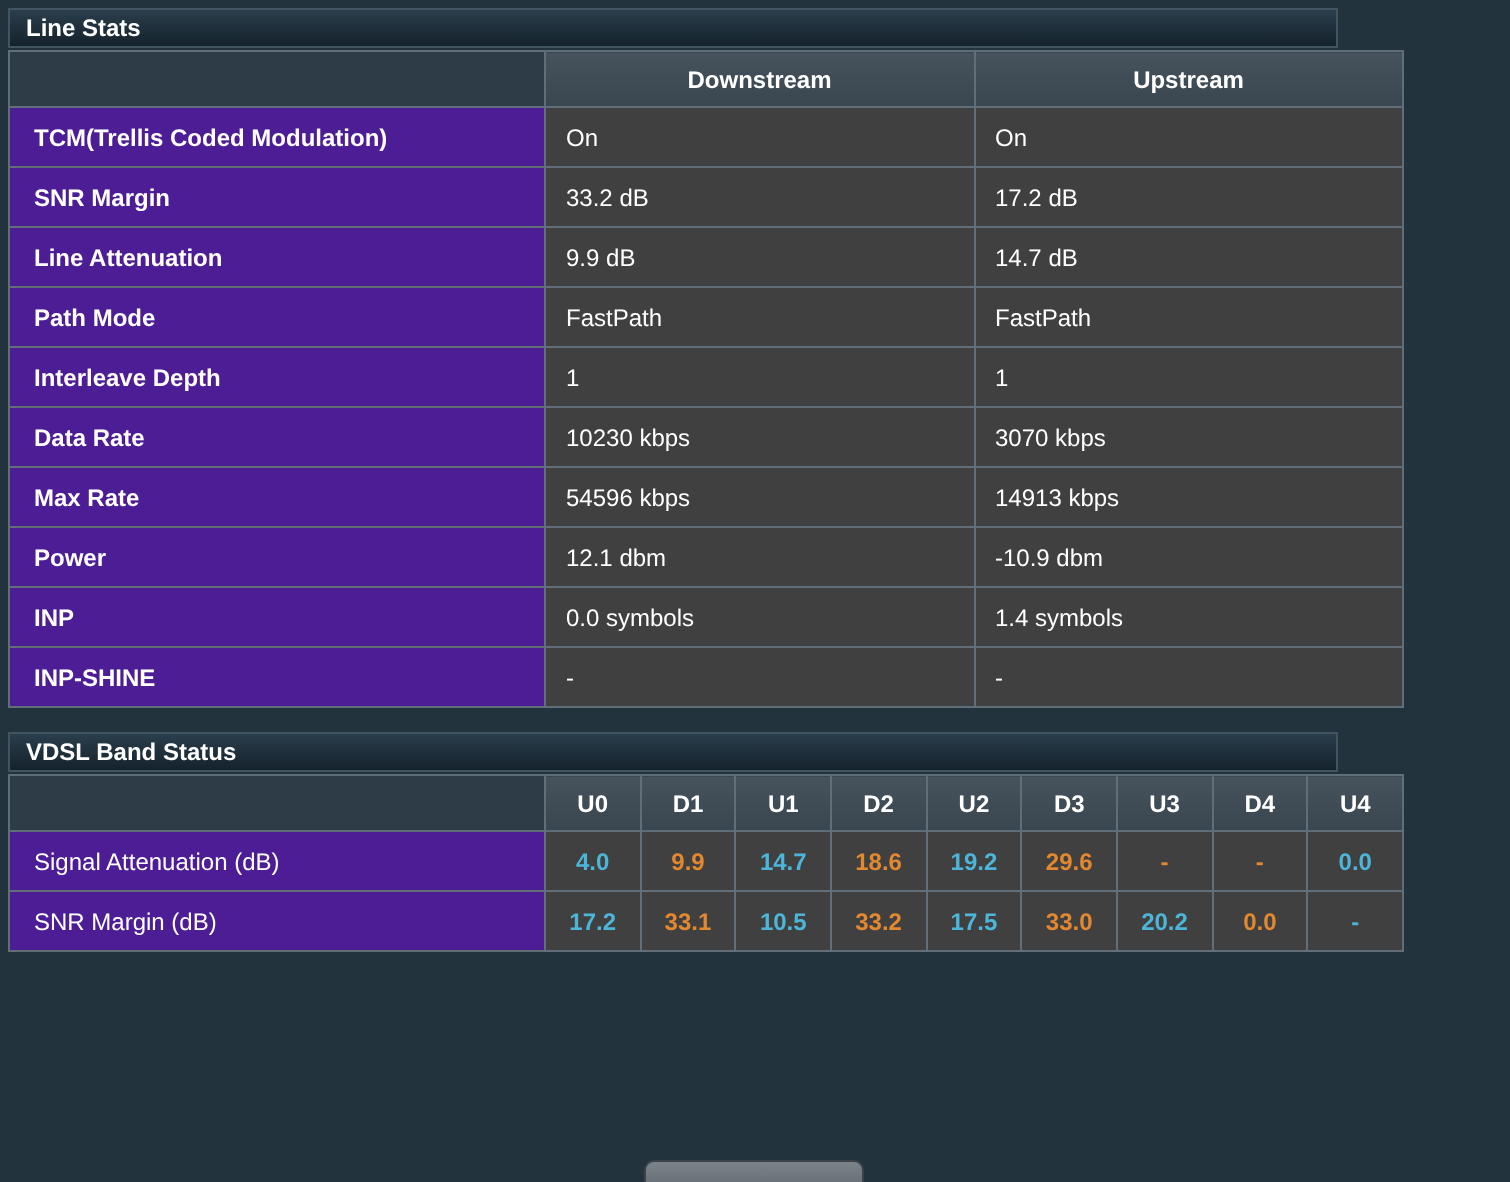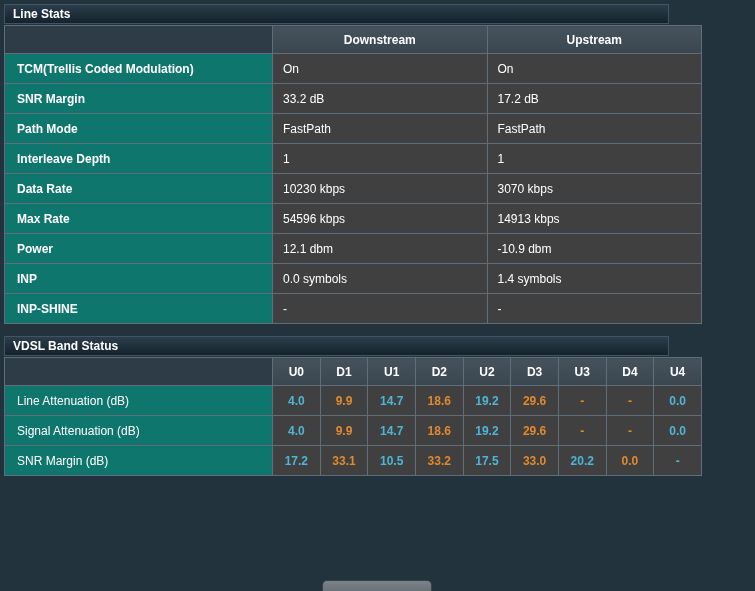--- a/index.html
+++ b/index.html
@@ -33,21 +33,21 @@
     color: #ffffff;
   }
   th, td {
     border: 1px solid #5f6e78;
     height: 30px;
     overflow: hidden;
     white-space: nowrap;
   }
   
   th.rowlabel {
-    background: #0f766e;
+    background: #4c1d95;
     text-align: left;
     font-weight: bold;
     padding-left: 12px;
     width: 268px;
   }
   
   th.colhead {
     background: linear-gradient(to bottom, #46535d, #39454f);
     text-align: center;
     font-weight: bold;
@@ -105,20 +105,25 @@
         <th class="rowlabel">TCM(Trellis Coded Modulation)</th>
         <td class="val">On</td>
         <td class="val">On</td>
       </tr>
       <tr>
         <th class="rowlabel">SNR Margin</th>
         <td class="val">33.2 dB</td>
         <td class="val">17.2 dB</td>
       </tr>
       <tr>
+        <th class="rowlabel">Line Attenuation</th>
+        <td class="val">9.9 dB</td>
+        <td class="val">14.7 dB</td>
+      </tr>
+      <tr>
         <th class="rowlabel">Path Mode</th>
         <td class="val">FastPath</td>
         <td class="val">FastPath</td>
       </tr>
       <tr>
         <th class="rowlabel">Interleave Depth</th>
         <td class="val">1</td>
         <td class="val">1</td>
       </tr>
       <tr>
@@ -163,32 +168,20 @@
         <th class="colhead">D2</th>
         <th class="colhead">U2</th>
         <th class="colhead">D3</th>
         <th class="colhead">U3</th>
         <th class="colhead">D4</th>
         <th class="colhead">U4</th>
       </tr>
     </thead>
     <tbody>
       <tr>
-        <th class="rowlabel">Line Attenuation (dB)</th>
-        <td class="val u">4.0</td>
-        <td class="val d">9.9</td>
-        <td class="val u">14.7</td>
-        <td class="val d">18.6</td>
-        <td class="val u">19.2</td>
-        <td class="val d">29.6</td>
-        <td class="val d">-</td>
-        <td class="val d">-</td>
-        <td class="val u">0.0</td>
-      </tr>
-      <tr>
         <th class="rowlabel">Signal Attenuation (dB)</th>
         <td class="val u">4.0</td>
         <td class="val d">9.9</td>
         <td class="val u">14.7</td>
         <td class="val d">18.6</td>
         <td class="val u">19.2</td>
         <td class="val d">29.6</td>
         <td class="val d">-</td>
         <td class="val d">-</td>
         <td class="val u">0.0</td>

